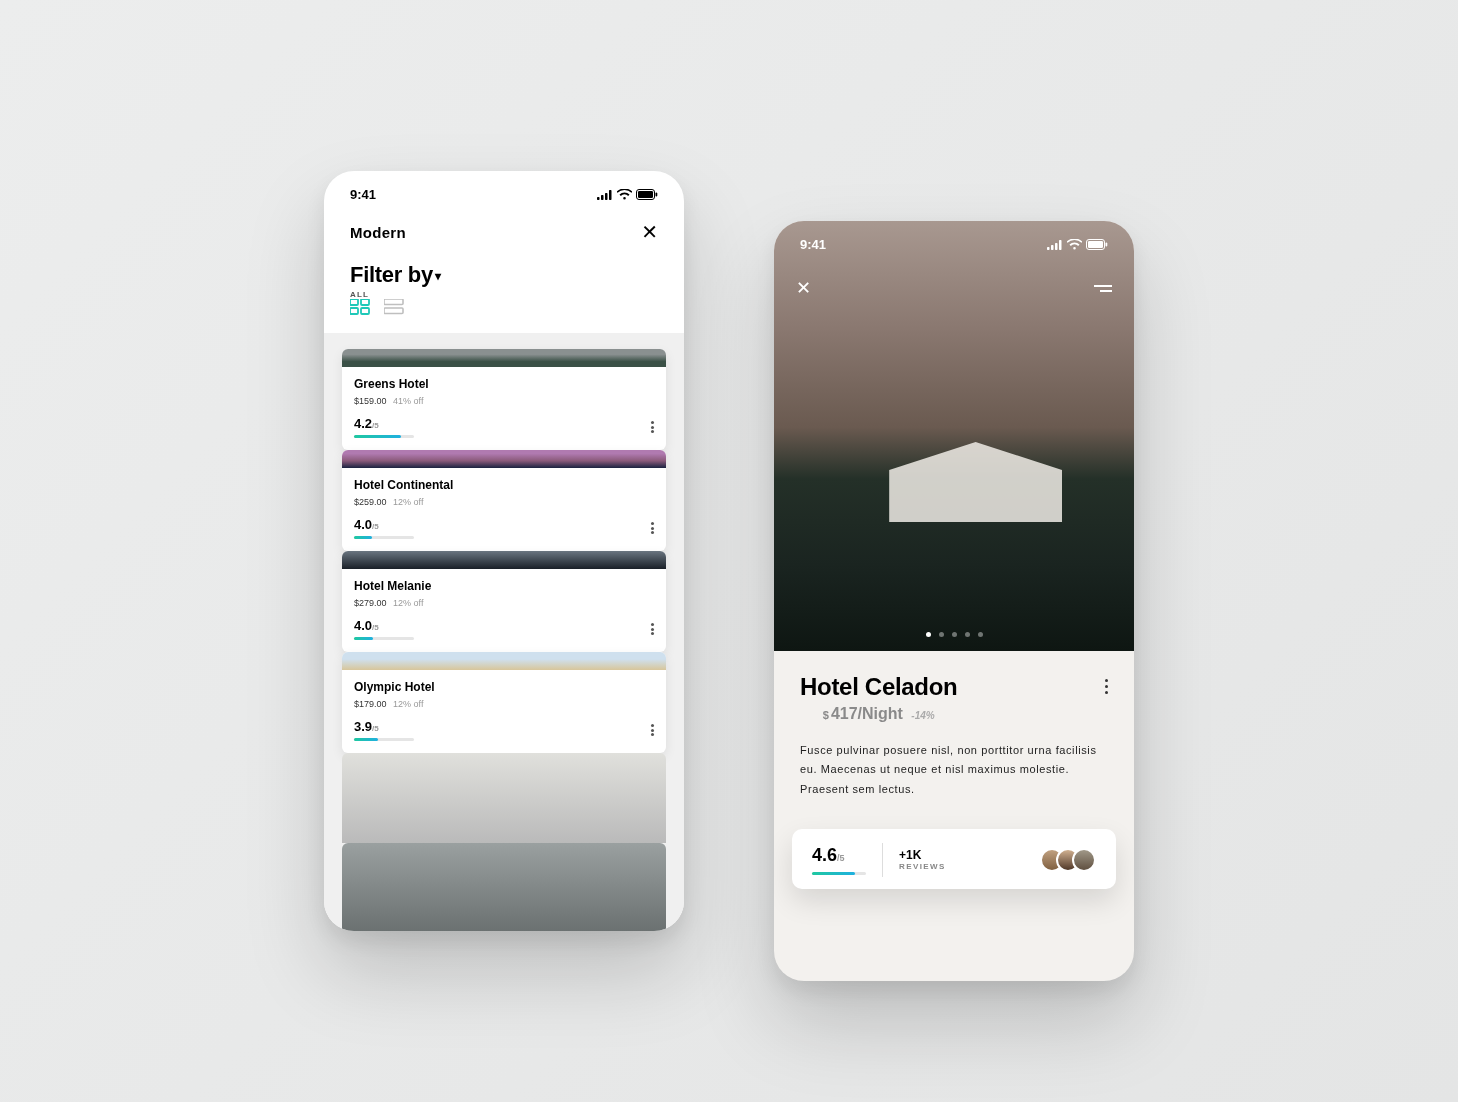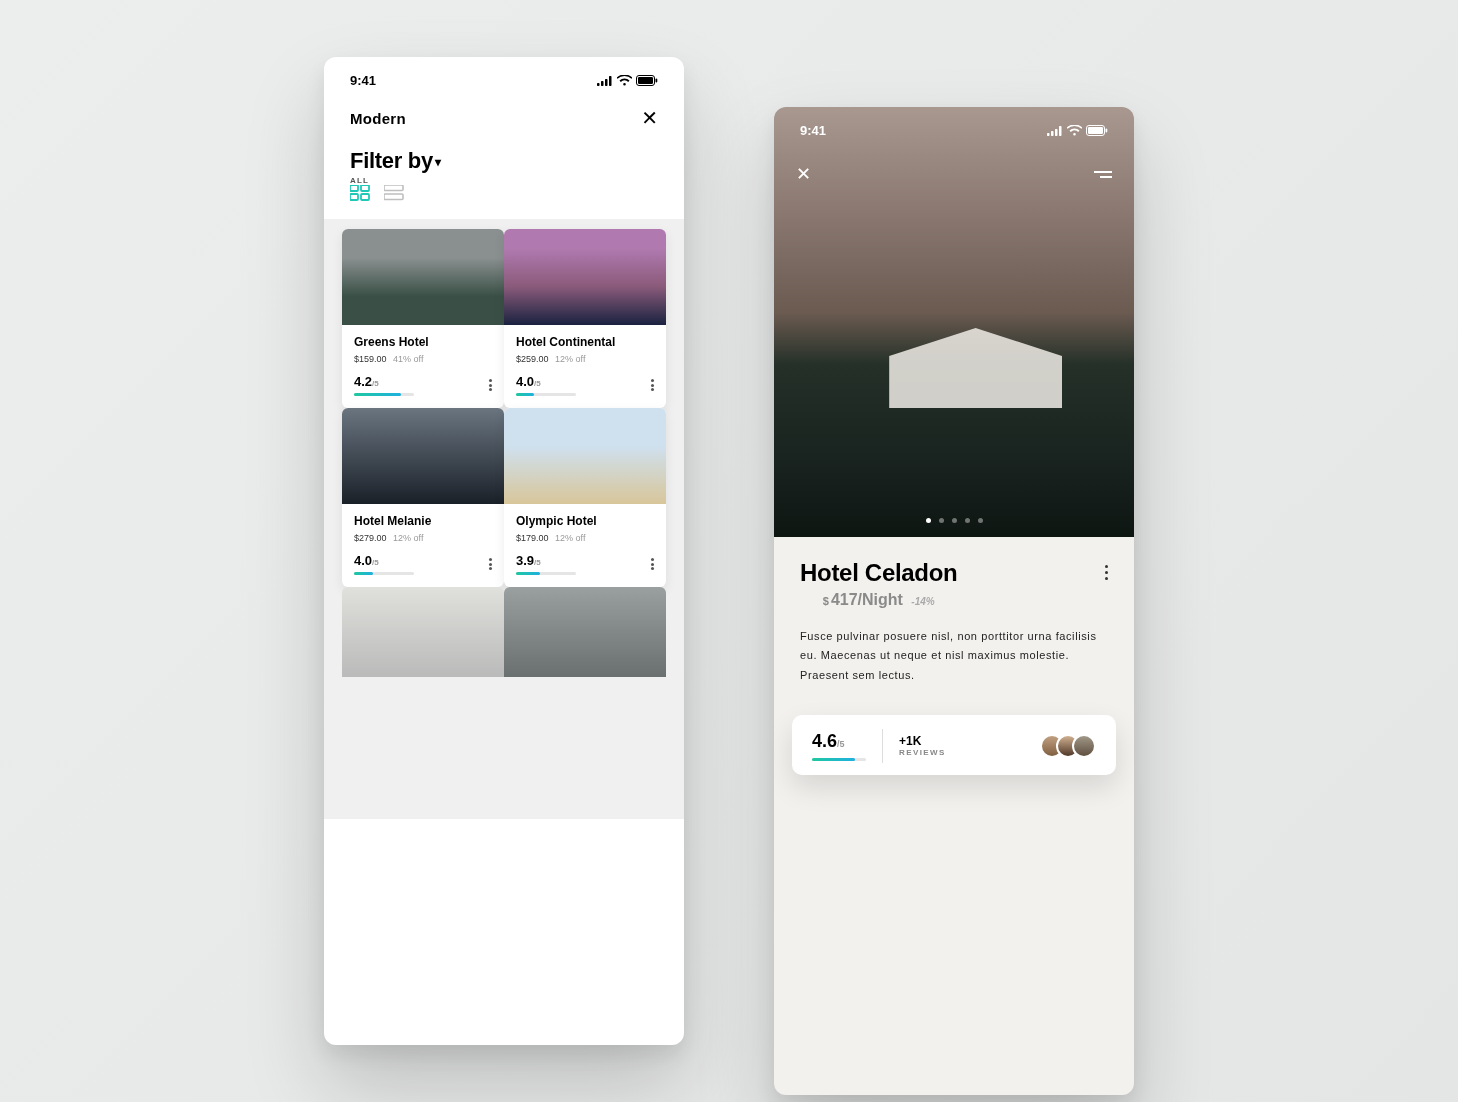--- a/index.html
+++ b/index.html
@@ -8,23 +8,23 @@
     height: 1102px;
     background: linear-gradient(135deg, #eceded 0%, #e4e5e5 100%);
     font-family: -apple-system, BlinkMacSystemFont, "Segoe UI", Helvetica, Arial, sans-serif;
     display: flex;
     justify-content: center;
     align-items: center;
     gap: 90px;
   }
   .phone {
     width: 360px;
-    height: 988px;
+    height: 760px;
     background: #fff;
-    border-radius: 12px;
+    border-radius: 30px;
     box-shadow: 0 40px 80px rgba(0,0,0,0.18), 0 10px 20px rgba(0,0,0,0.08);
     overflow: hidden;
     position: relative;
   }
   .phone-2 { margin-top: 100px; background: #f3f1ee; }
   
   .status-bar {
     display: flex;
     justify-content: space-between;
     align-items: center;
@@ -45,24 +45,24 @@
     display:flex; justify-content:space-between; align-items:flex-start;
     padding: 14px 26px 18px;
     flex-direction: column;
   }
   .filter-left .filter-title { font-size:22px; font-weight:800; letter-spacing:-0.3px;}
   .filter-left .filter-sub { font-size:8px; font-weight:700; letter-spacing:1.2px; color:#555; margin-top:2px;}
   .layout-toggles { display:flex; gap:14px; align-items:center;}
   
   .grid-wrap {
     background: #f0f0f0;
-    padding: 10px 18px 0;
+    padding: 16px 18px 0;
     height: 600px;
     display:grid;
-    grid-template-columns: 1fr 1fr;
+    grid-template-columns: 1fr;
     overflow:hidden;
     align-content: start;
   }
   .card {
     background:#fff;
     border-radius:6px;
     overflow:hidden;
     box-shadow: 0 4px 12px rgba(0,0,0,0.08);
     display:flex;
     flex-direction:column;

